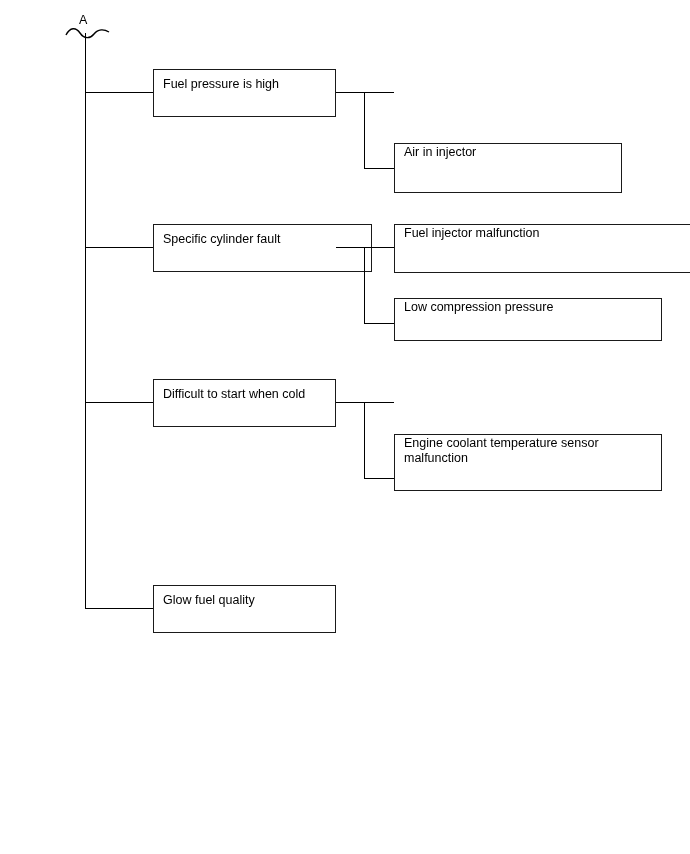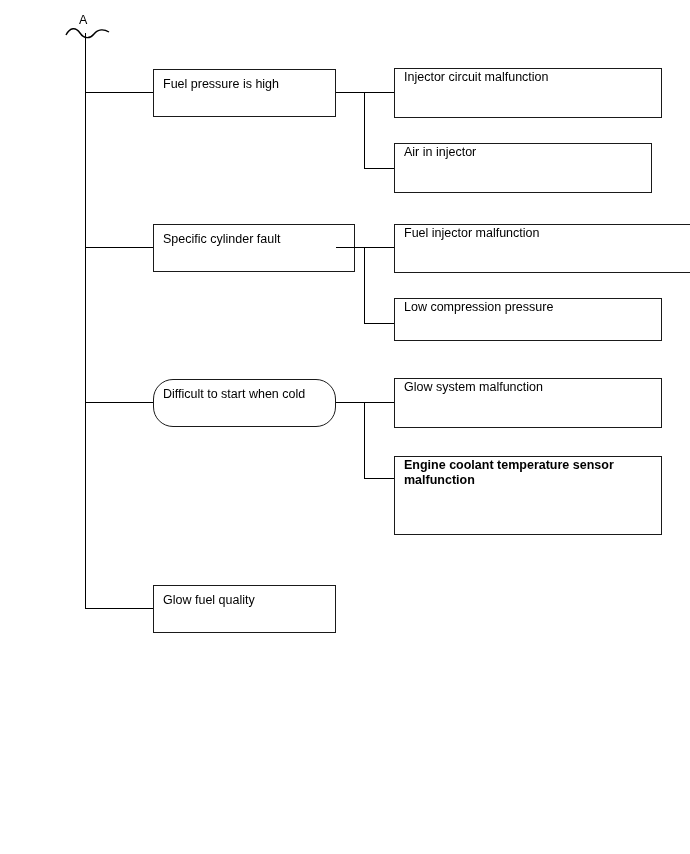--- a/index.html
+++ b/index.html
@@ -69,46 +69,44 @@
   <div class="vline" style="left:85px; top:33px; height:575px;"></div>
 
   <div class="hline" style="left:85px; top:92px; width:68px;"></div>
 
   <div class="node mid" style="left:153px; top:69px; width:183px; height:48px;">Fuel pressure is high</div>
 
   <div class="hline" style="left:336px; top:92px; width:58px;"></div>
   <div class="vline" style="left:364px; top:92px; height:76px;"></div>
   <div class="hline" style="left:364px; top:168px; width:30px;"></div>
 
-  <div class="node" style="left:394px; top:68px; width:268px; height:50px;">Injector circuit malfunction</div>
 
-  <div class="node" style="left:394px; top:143px; width:258px; height:50px;">Air in injector</div>
+  <div class="node" style="left:394px; top:143px; width:228px; height:50px;">Air in injector</div>
 
   <div class="hline" style="left:85px; top:247px; width:68px;"></div>
 
-  <div class="node mid" style="left:153px; top:224px; width:202px; height:48px;">Specific cylinder fault</div>
+  <div class="node mid" style="left:153px; top:224px; width:219px; height:48px;">Specific cylinder fault</div>
 
   <div class="hline" style="left:336px; top:247px; width:58px;"></div>
   <div class="vline" style="left:364px; top:247px; height:76px;"></div>
   <div class="hline" style="left:364px; top:323px; width:30px;"></div>
 
   <div class="node" style="left:394px; top:224px; width:308px; height:49px;">Fuel injector malfunction</div>
 
   <div class="node" style="left:394px; top:298px; width:268px; height:43px;">Low compression pressure</div>
 
   <div class="hline" style="left:85px; top:402px; width:68px;"></div>
 
-  <div class="node mid" style="left:153px; top:379px; width:183px; height:48px;border-radius:20px;">Difficult to start when cold</div>
+  <div class="node mid" style="left:153px; top:379px; width:183px; height:48px;">Difficult to start when cold</div>
 
   <div class="hline" style="left:336px; top:402px; width:58px;"></div>
   <div class="vline" style="left:364px; top:402px; height:76px;"></div>
   <div class="hline" style="left:364px; top:478px; width:30px;"></div>
 
-  <div class="node" style="left:394px; top:378px; width:268px; height:50px;">Glow system malfunction</div>
 
-  <div class="node" style="left:394px; top:456px; width:268px; height:79px;font-weight:bold;">Engine coolant temperature sensor
+  <div class="node" style="left:394px; top:434px; width:268px; height:57px;">Engine coolant temperature sensor
 malfunction</div>
 
   <div class="hline" style="left:85px; top:608px; width:68px;"></div>
 
   <div class="node mid" style="left:153px; top:585px; width:183px; height:48px;">Glow fuel quality</div>
 
 </div>
 
 </body></html>

